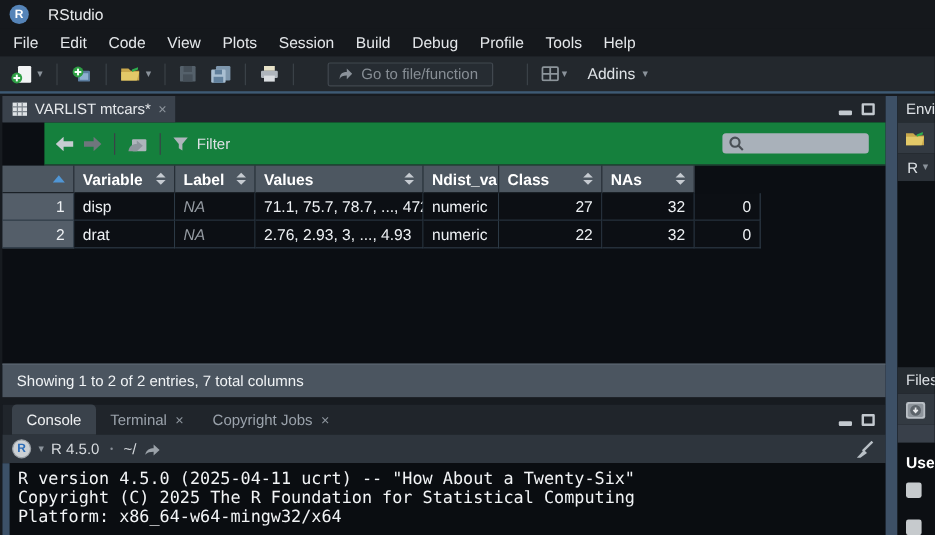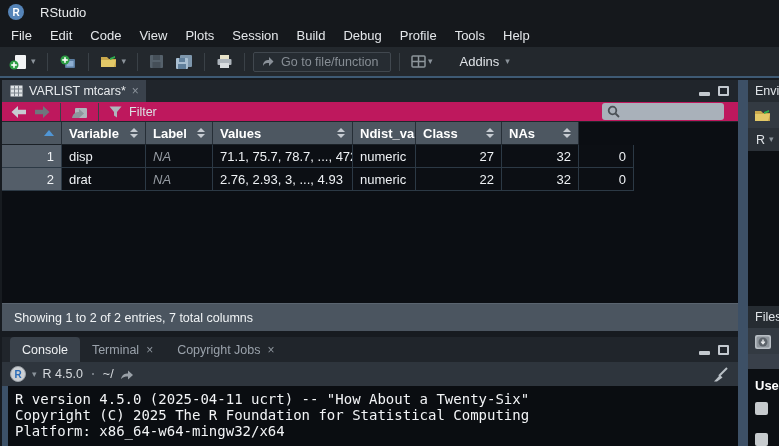--- a/index.html
+++ b/index.html
@@ -18,38 +18,38 @@
              display:flex; align-items:center; padding-left:2px; }
   .menu-item { color:#e4e7ea; font-size:13px; padding:3px 9px; cursor:default; }
 
   
   .toolbar { position:absolute; left:0; top:47px; width:779px; height:31px; background:#23282d;
              border-bottom:2px solid #3e5a74; display:flex; align-items:center; padding-left:6px; gap:5px; }
   .tbtn { display:flex; align-items:center; gap:2px; padding:2px 3px; }
   .tsep { width:1px; height:18px; background:#3a4147; margin:0 3px; }
   .caret { color:#8b939b; font-size:9px; line-height:1; }
   .goto-box { width:138px; height:20px; background:#262c32; border:1px solid #41484f; border-radius:2px;
-              display:flex; align-items:center; gap:7px; padding-left:7px; margin:0 0; }
+              display:flex; align-items:center; gap:7px; padding-left:7px; margin:0 20px; }
   .goto-text { color:#878e95; font-size:12.5px; }
-  .addins-label { color:#dfe3e7; font-size:13px; margin:0 4px 0 16px; }
+  .addins-label { color:#dfe3e7; font-size:13px; margin:0 4px 0 6px; }
 
   
   .tabstrip { background:#20252b; display:flex; align-items:center; }
   .pane-buttons { margin-left:auto; display:flex; align-items:center; gap:8px; padding-right:9px; }
   .btn-min { width:11px; height:4px; background:#c3c9cf; border-radius:1px; margin-top:6px; }
   .btn-max { width:11px; height:10px; border:2px solid #c3c9cf; border-radius:1px; }
 
   
   .source-pane { position:absolute; left:2px; top:80px; width:736px; height:251px; background:#0b0e13; }
   .source-pane .tabstrip { height:22px; }
   .doc-tab { height:22px; background:#3a424c; display:flex; align-items:center; gap:6px; padding:0 7px 0 8px; }
   .doc-tab-label { color:#e6e9ec; font-size:12.5px; }
   .tab-close { color:#8d959d; font-size:12px; line-height:1; }
-  .pane-toolbar { height:20px; background:#be185d; border-bottom:1px solid #20262c;
-                  display:flex; align-items:center; gap:7px; padding-left:9px; }
+  .pane-toolbar { height:36px; background:#15803d; border-bottom:1px solid #20262c;
+                  display:flex; align-items:center; gap:7px; padding-left:9px;margin-left:35px; }
   .filter-label { color:#dce0e4; font-size:12.5px; }
   .search-box { width:122px; height:17px; background:#a9b1ba; border-radius:3px; display:flex;
                 align-items:center; padding-left:5px; margin-left:auto; margin-right:14px; }
 
   
   .vtable { width:632px; }
   .vrow { display:grid; grid-template-columns:60px 84px 67px 140px 63px 86px 77px 55px; }
   .vhead .vcell { background:#4d5761; border-right:1px solid #262e36; border-bottom:1px solid #1a2026;
                   color:#fff; font-weight:bold;text-align:right; }
   .vcell { height:23px; font-size:13px; display:flex; align-items:center; padding:0 7px;

